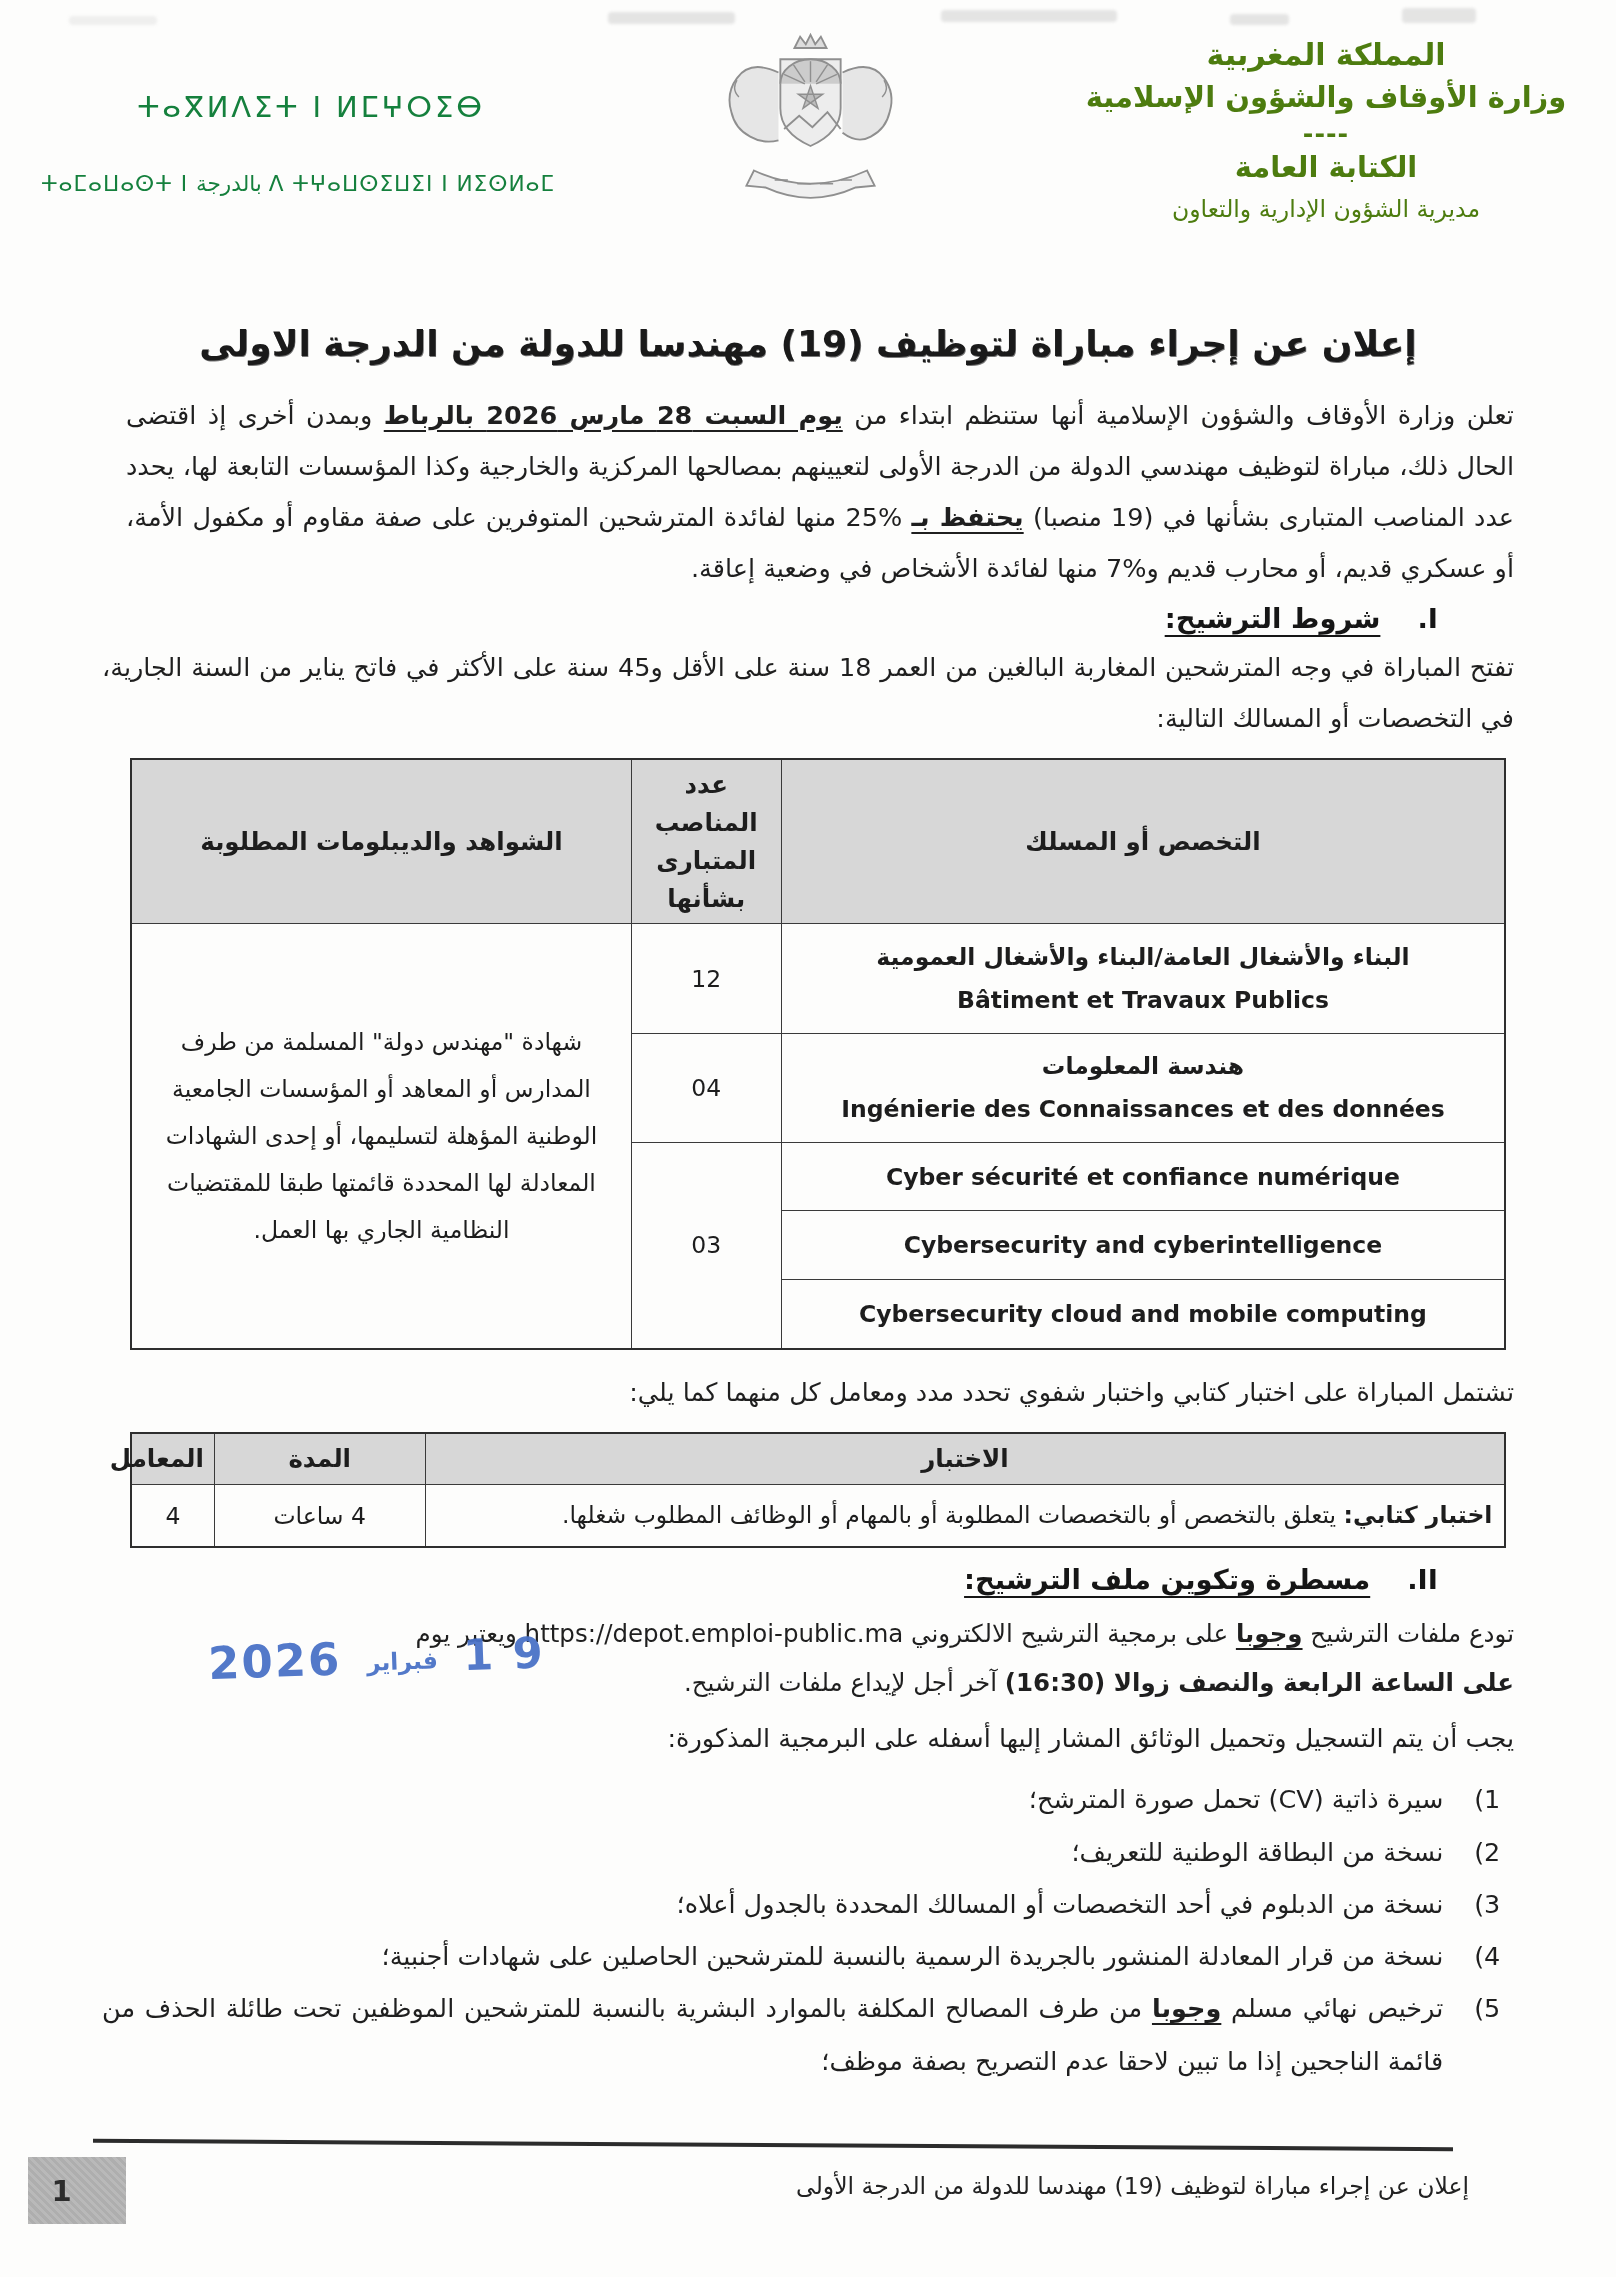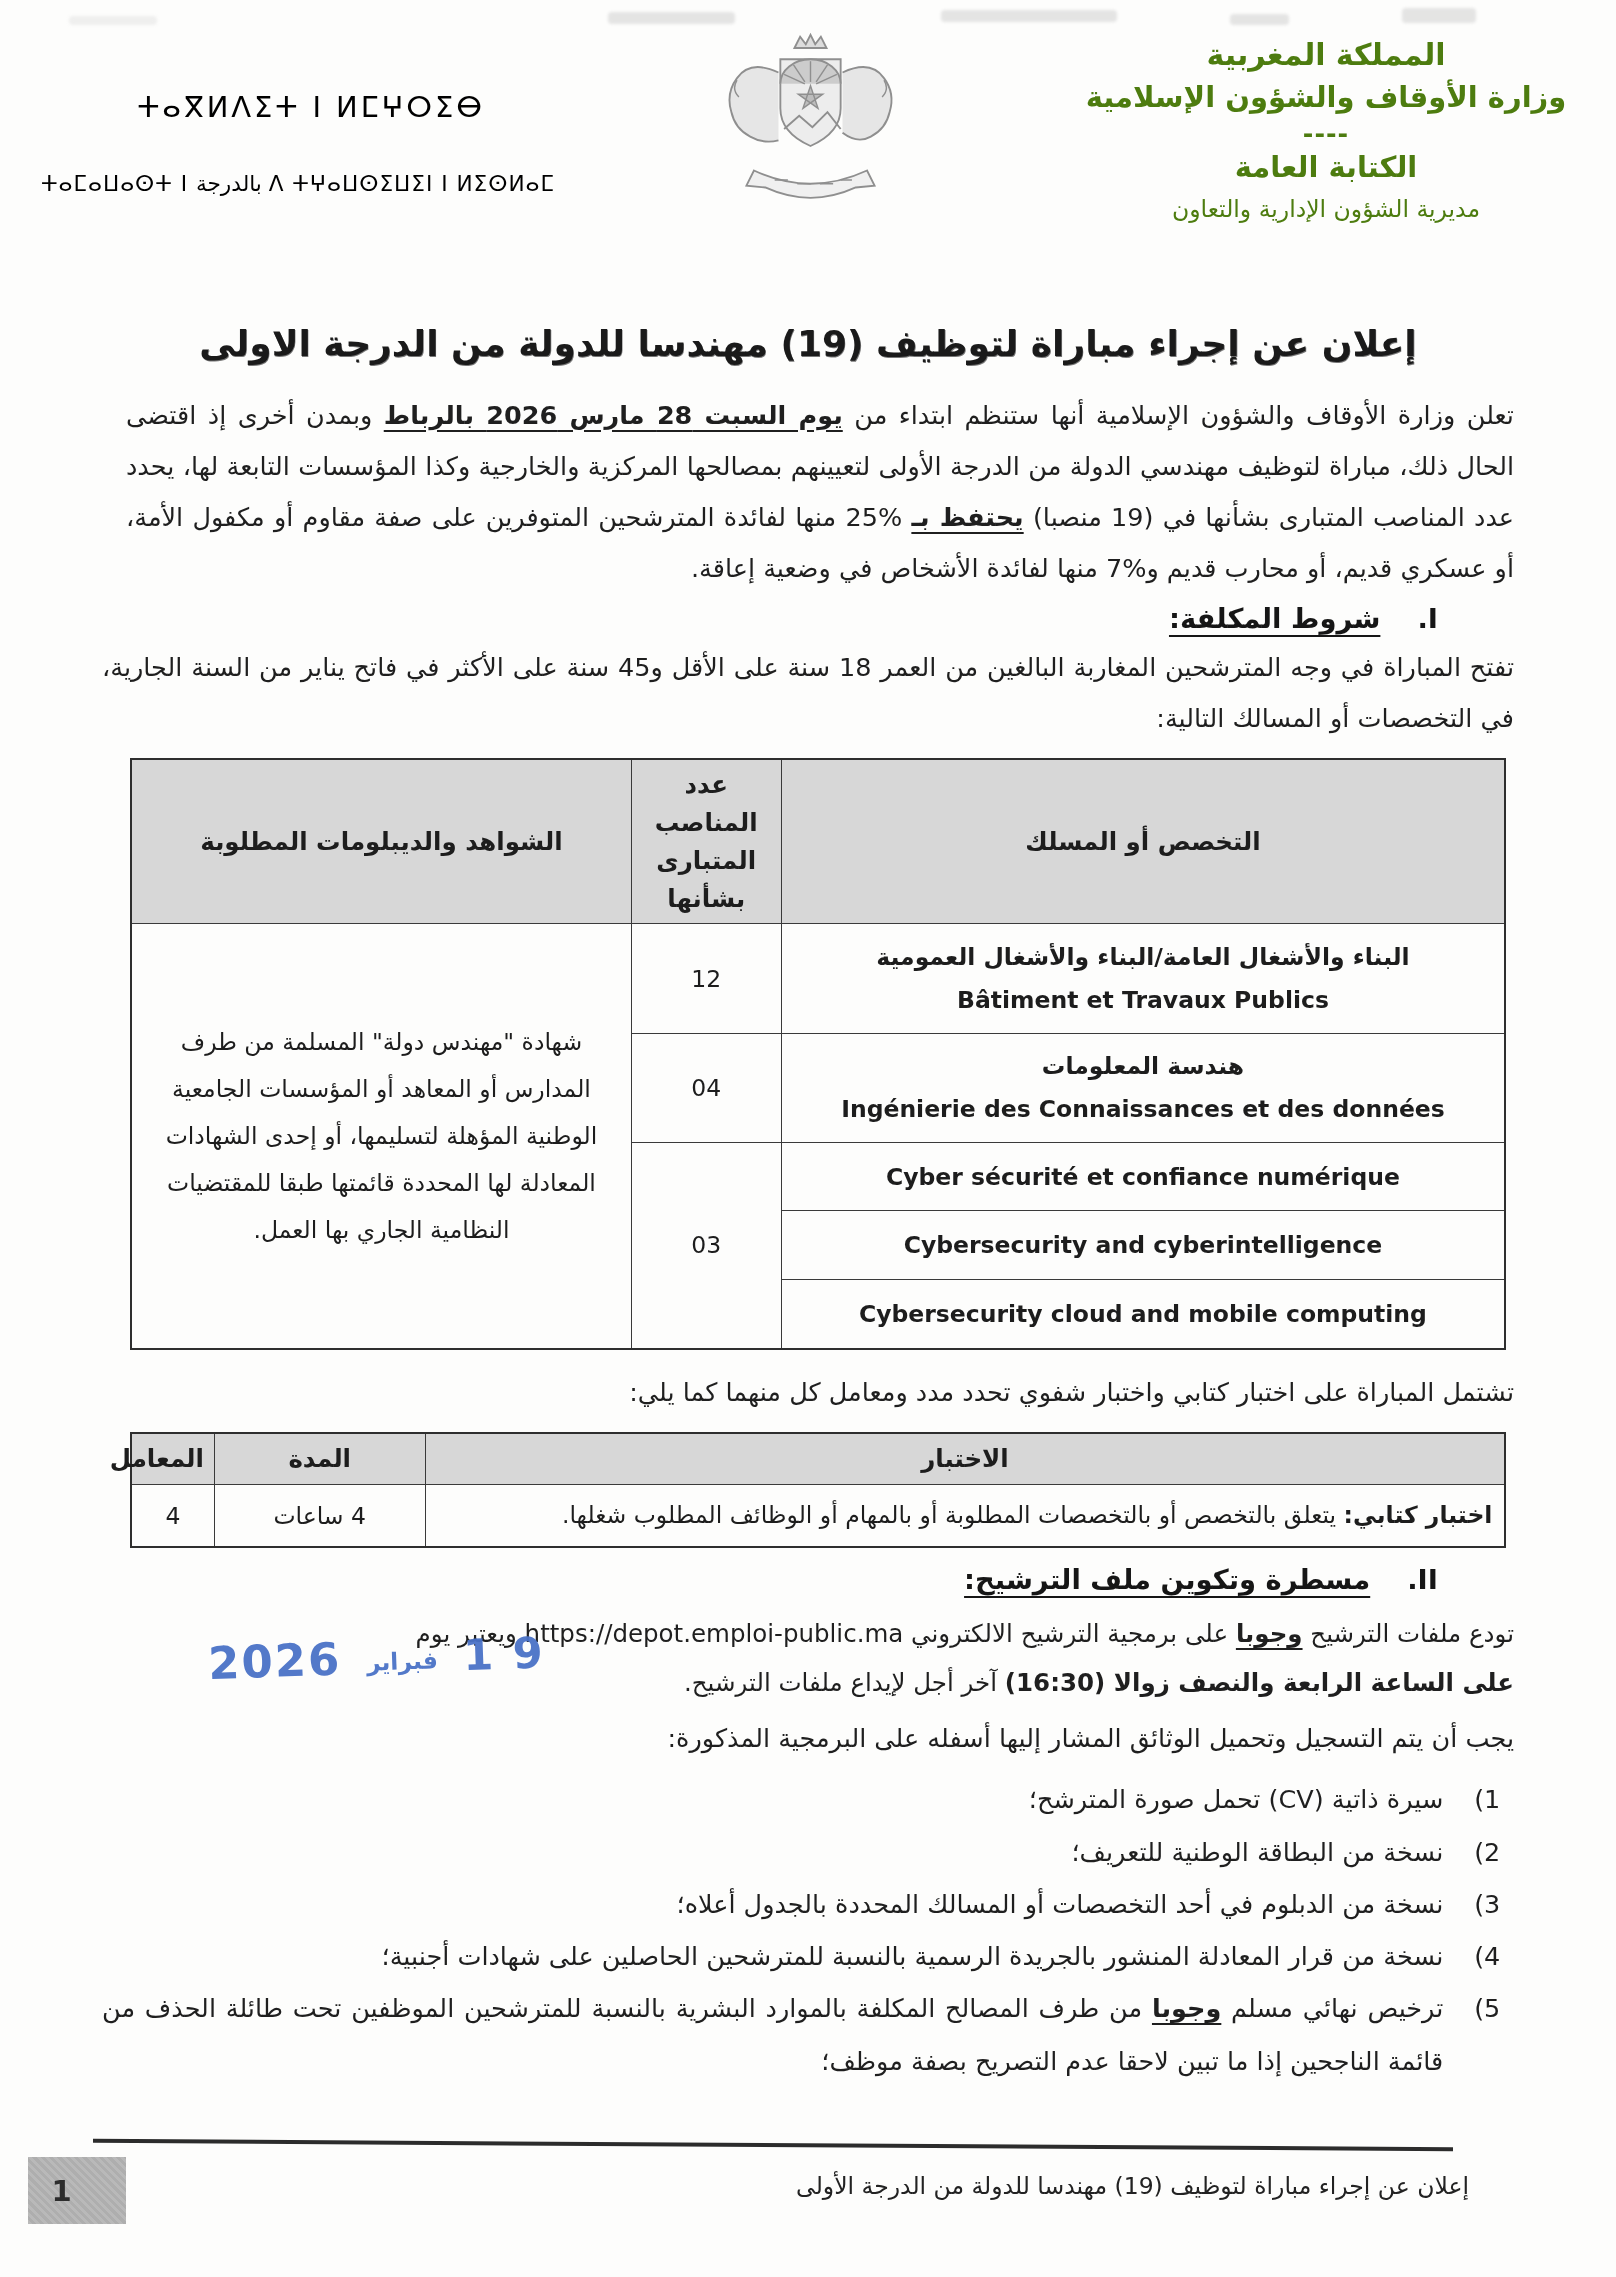--- a/index.html
+++ b/index.html
@@ -5,21 +5,21 @@
   html,body{margin:0;padding:0;background:#9a9a9a;}
   .page{
     position:relative; width:1616px; height:2278px; margin:0 auto;
     background:#fdfdfc; overflow:hidden; direction:rtl;
     font-family:"DejaVu Sans","Liberation Sans",sans-serif; color:#222;
   }
   
   .smudge{position:absolute;background:#c6c6c6;opacity:.45;filter:blur(1.5px);border-radius:3.9px;}
 
   
-  .tifinagh{position:absolute;top:90px;left:41px;width:613px;direction:ltr;color:#000000;}
+  .tifinagh{position:absolute;top:90px;left:41px;width:613px;direction:ltr;color:#15803d;}
   .tif1{font-size:29px;letter-spacing:2.9px;text-align:center;width:412px;margin:0 0 0 64px;}
   .tif2{font-size:21.6px;letter-spacing:1px;margin-top:47px;white-space:nowrap;}
   .emblem{position:absolute;top:25.5px;left:688px;width:245px;height:191px;}
   .ar-header{position:absolute;top:37px;left:1059px;width:534px;text-align:center;color:#4d7c0f;}
   .ar-header .l1{font-size:30px;font-weight:bold;}
   .ar-header .l2{font-size:29px;font-weight:bold;margin-top:7.8px;}
   .ar-header .sep{font-size:25.5px;font-weight:bold;letter-spacing:1px;margin-top:3.9px;}
   .ar-header .l3{font-size:29px;font-weight:bold;margin-top:2px;}
   .ar-header .l4{font-size:23.5px;margin-top:11.8px;}
 
@@ -128,21 +128,21 @@
     <div class="l4">مديرية الشؤون الإدارية والتعاون</div>
   </div>
 
   <div class="content">
 
     <h1 class="title">إعلان عن إجراء مباراة لتوظيف (19) مهندسا للدولة من الدرجة الاولى</h1>
 
     <p class="body-text intro"><span>تعلن وزارة الأوقاف والشؤون الإسلامية أنها ستنظم ابتداء من </span><span class="bu">يوم السبت 28 مارس 2026 بالرباط</span><span> وبمدن أخرى إذ اقتضى الحال ذلك، مباراة لتوظيف مهندسي الدولة من الدرجة الأولى لتعيينهم بمصالحها المركزية والخارجية وكذا المؤسسات التابعة لها، يحدد عدد المناصب المتبارى بشأنها في (19 منصبا) </span><span class="u">يحتفظ بـ</span><span> %25 منها لفائدة المترشحين المتوفرين على صفة مقاوم أو مكفول الأمة، أو عسكري قديم، أو محارب قديم و%7 منها لفائدة الأشخاص في وضعية إعاقة.</span></p>
 
     <div class="sec-h">
-      <span class="roman">I.</span><span class="sec-title">شروط المكلفة:</span>
+      <span class="roman">I.</span><span class="sec-title">شروط الترشيح:</span>
     </div>
 
     <p class="body-text eligibility">تفتح المباراة في وجه المترشحين المغاربة البالغين من العمر 18 سنة على الأقل و45 سنة على الأكثر في فاتح يناير من السنة الجارية، في التخصصات أو المسالك التالية:</p>
 
     <table class="t1">
       <colgroup>
           <col style="width:724px">
           <col style="width:150px">
           <col style="width:500px">
         </colgroup>

